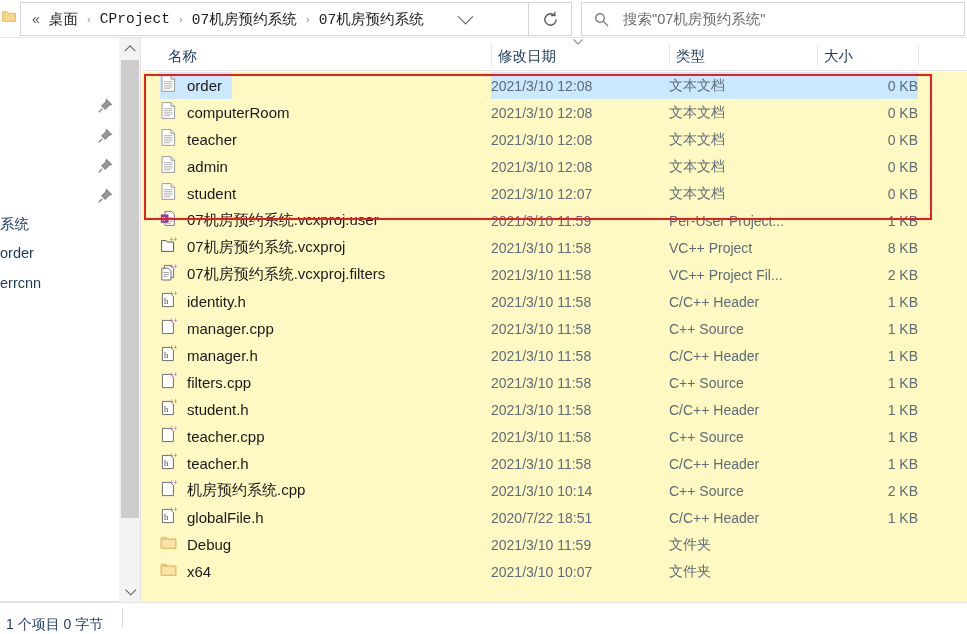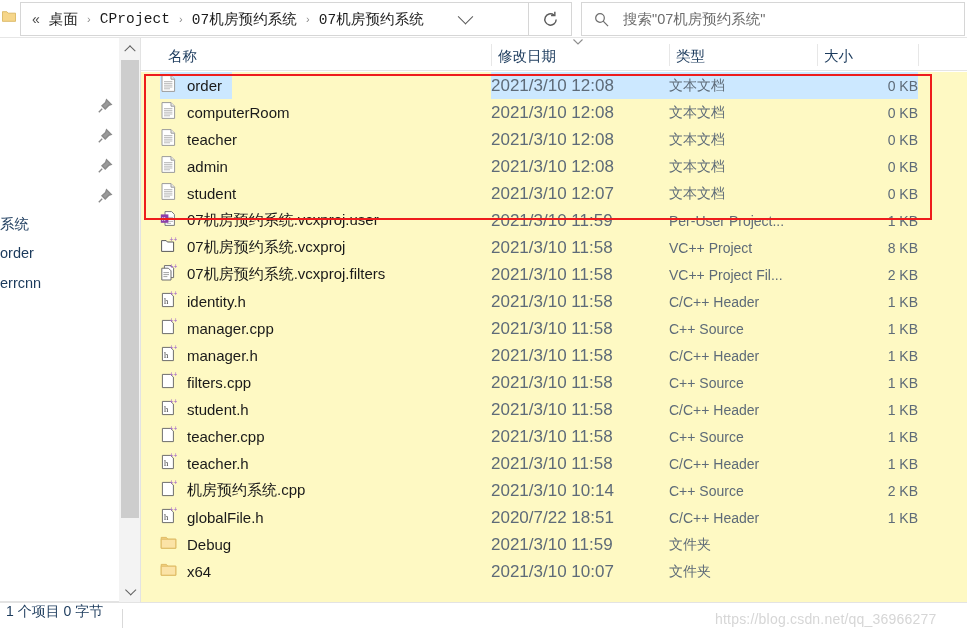--- a/index.html
+++ b/index.html
@@ -209,21 +209,21 @@
     font-size: 15px;
     color: #1a1a1a;
     margin-left: 10px;
     white-space: nowrap;
   }
   .datecell {
     position: absolute;
     left: 350px; top: 0;
     width: 178px; height: 27px;
     display: flex; align-items: center;
-    font-size: 17px;
+    font-size: 14px;
     color: #5e6b78;
     white-space: nowrap;
   }
   .typecell {
     position: absolute;
     left: 528px; top: 0;
     width: 148px; height: 27px;
     display: flex; align-items: center;
     font-size: 14px;
     color: #5e6b78;
@@ -252,21 +252,21 @@
   
   .statusbar {
     position: absolute;
     left: 0; bottom: 0;
     width: 967px; height: 32px;
     background: #ffffff;
     border-top: 1px solid #e3e3e3;
   }
   .status-text {
     position: absolute;
-    left: 6px; top: 0;
+    left: 6px; top: 13px;
     font-size: 14px;
     color: #1b3a5c;
     white-space: nowrap;
   }
   .status-sep {
     position: absolute;
     left: 122px; top: 6px;
     width: 1px; height: 19px;
     background: #d9d9d9;
   }
@@ -676,17 +676,16 @@
         <div class="typecell">文件夹</div>
         <div class="sizecell"></div>
       </div>
     </div>
 
   <div class="annot-rect"></div>
 
   <div class="statusbar">
     <span class="status-text">1 个项目  0 字节</span>
     <span class="status-sep"></span>
-    <span class="watermark">https://blog.csdn.net/qq_36966277</span>
 
   </div>
 
 </div>
 
 </body></html>

